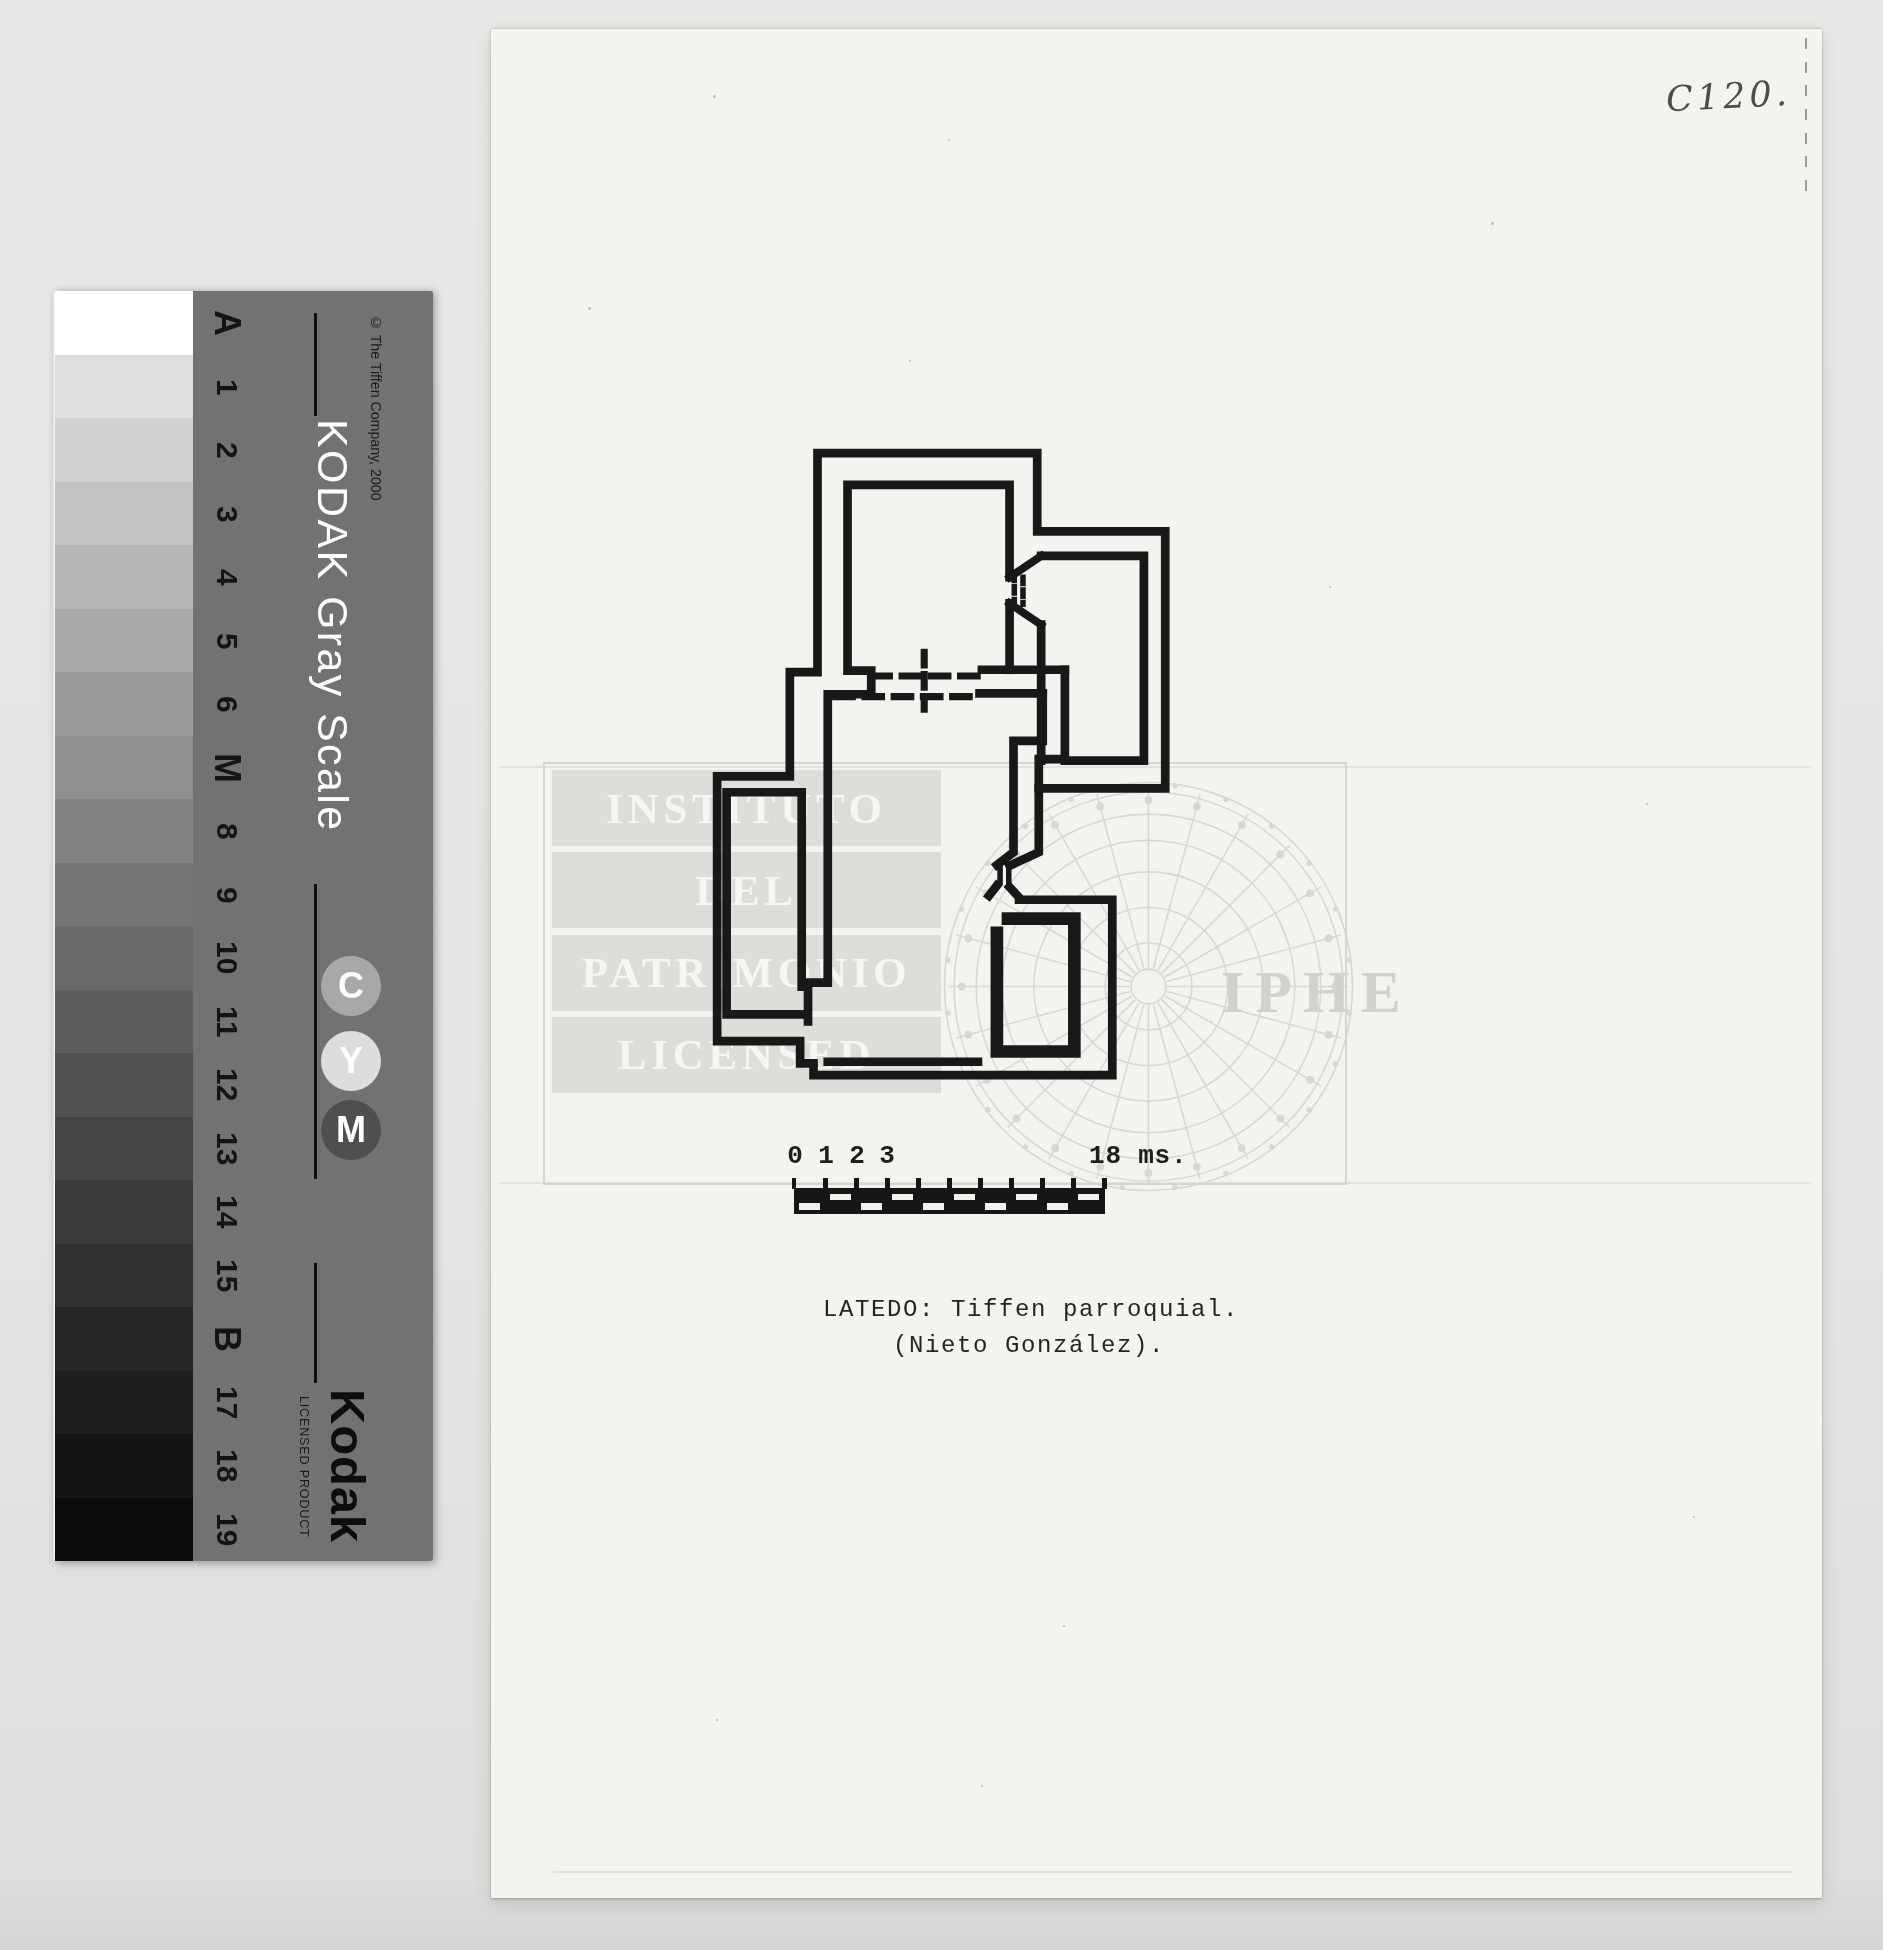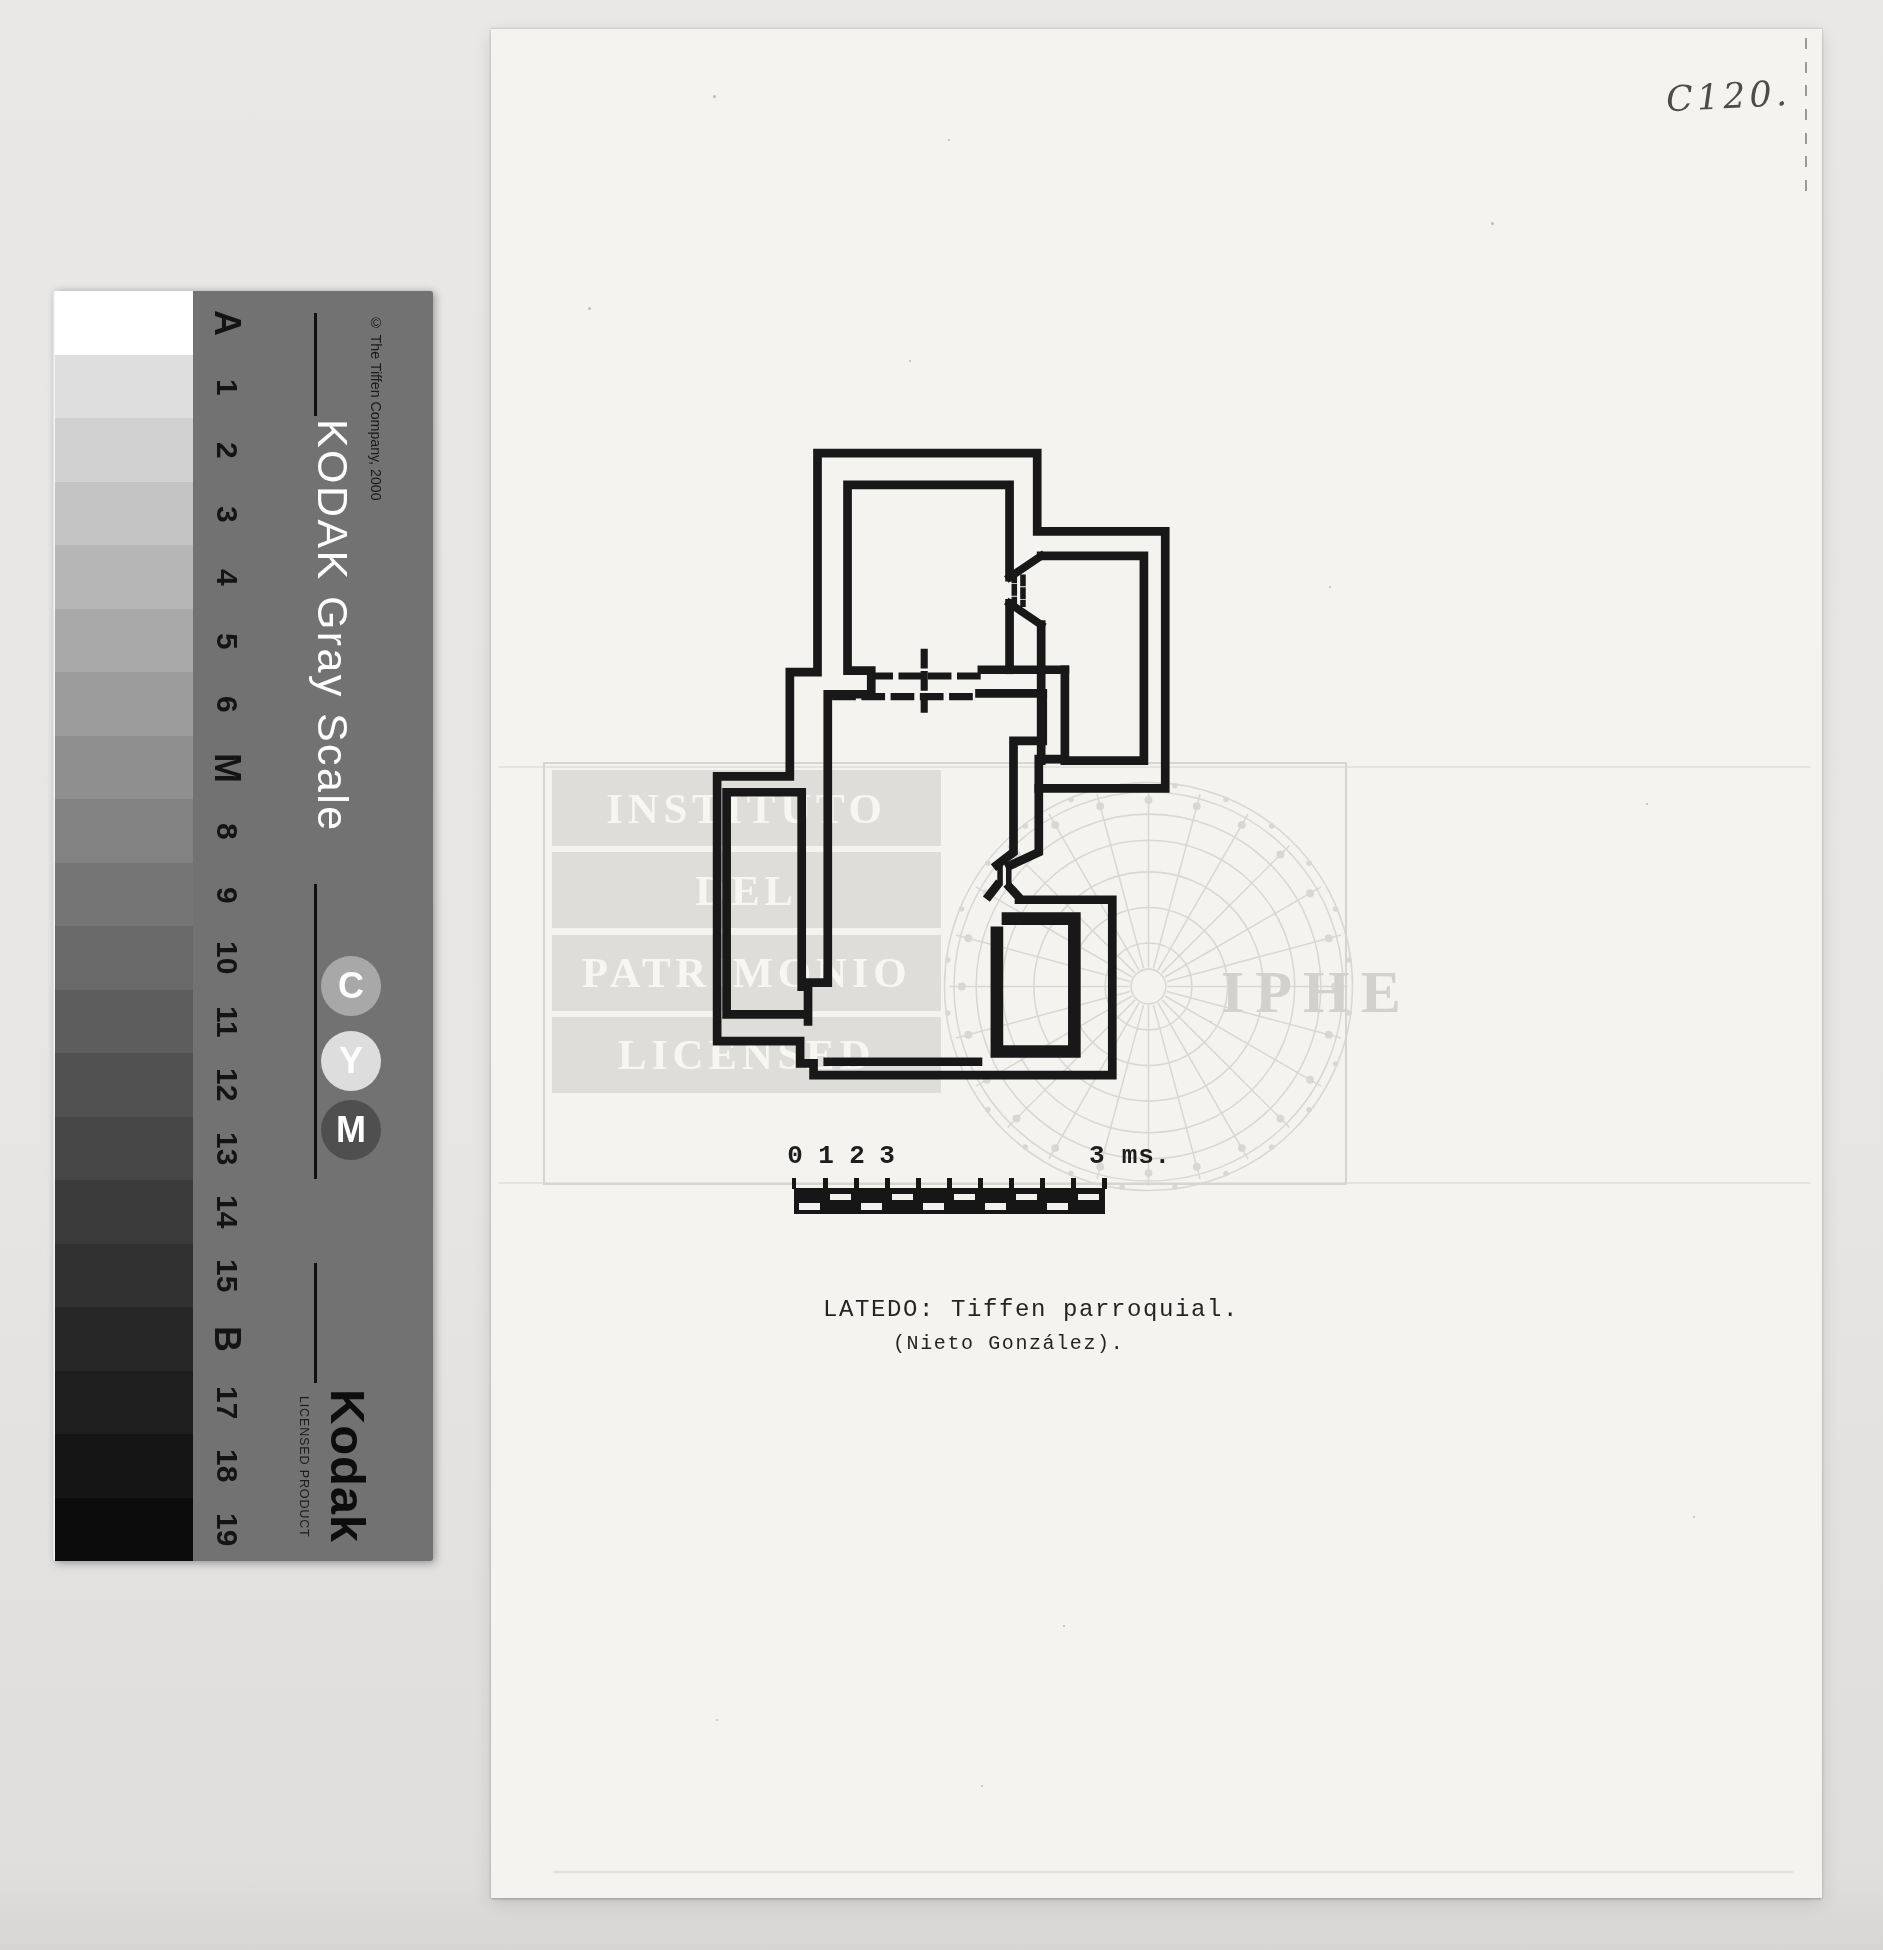--- a/index.html
+++ b/index.html
@@ -37,21 +37,21 @@
   .sb-tick{position:absolute;top:0;width:4.7px;height:11px;background:#161616;}
   .sb-white{position:absolute;height:6.3px;background:#f2f1ee;}
   .sb-label{position:absolute;top:1141px;width:32px;text-align:center;
             font-family:"Liberation Mono",monospace;font-size:26px;color:#1d1d1d;font-weight:bold;}
   .sb-end{position:absolute;left:1089px;top:1141px;
           font-family:"Liberation Mono",monospace;font-size:26px;color:#1d1d1d;font-weight:bold;letter-spacing:0.8px;}
   
   .caption1{position:absolute;left:823px;top:1296px;
             font-family:"Liberation Mono",monospace;font-size:24px;letter-spacing:1.6px;color:#242424;}
   .caption2{position:absolute;left:893px;top:1332px;
-            font-family:"Liberation Mono",monospace;font-size:20px;letter-spacing:1.6px;color:#242424;}
+            font-family:"Liberation Mono",monospace;font-size:24px;letter-spacing:1.6px;color:#242424;}
   
   .strip{position:absolute;left:55px;top:291px;width:378px;height:1270px;
          background:#727272;border-radius:2.4px;
          box-shadow:-1.6px 0 0 #f4f4f2,1.6px 1.6px 8px rgba(0,0,0,.35);}
   .patches{position:absolute;left:0;top:0;width:138px;height:1270px;
            display:flex;flex-direction:column;}
   .patches div{flex:1;}
   .step-label{position:absolute;left:150px;width:44px;height:64px;
               display:flex;align-items:center;justify-content:center;
               writing-mode:vertical-rl;color:#141414;font-weight:bold;}
@@ -257,21 +257,21 @@
         <div class="sb-tick" style="left: 215px;"></div>
         <div class="sb-tick" style="left: 246px;"></div>
         <div class="sb-tick" style="left: 277px;"></div>
         <div class="sb-tick" style="left: 308px;"></div>
       </div>
   </div>
   <div class="sb-label" style="left:779px;">0</div>
   <div class="sb-label" style="left:810px;">1</div>
   <div class="sb-label" style="left:841px;">2</div>
   <div class="sb-label" style="left:871px;">3</div>
-  <div class="sb-end">3 ms.</div>
+  <div class="sb-end">18 ms.</div>
 
   <div class="caption1">LATEDO: Tiffen parroquial.</div>
   <div class="caption2">(Nieto González).</div>
 
   <div class="strip">
     <div class="patches" id="patches">
         <div style="background: rgb(255, 255, 255);"></div>
         <div style="background: rgb(222, 222, 222);"></div>
         <div style="background: rgb(209, 209, 209);"></div>
         <div style="background: rgb(195, 195, 195);"></div>

